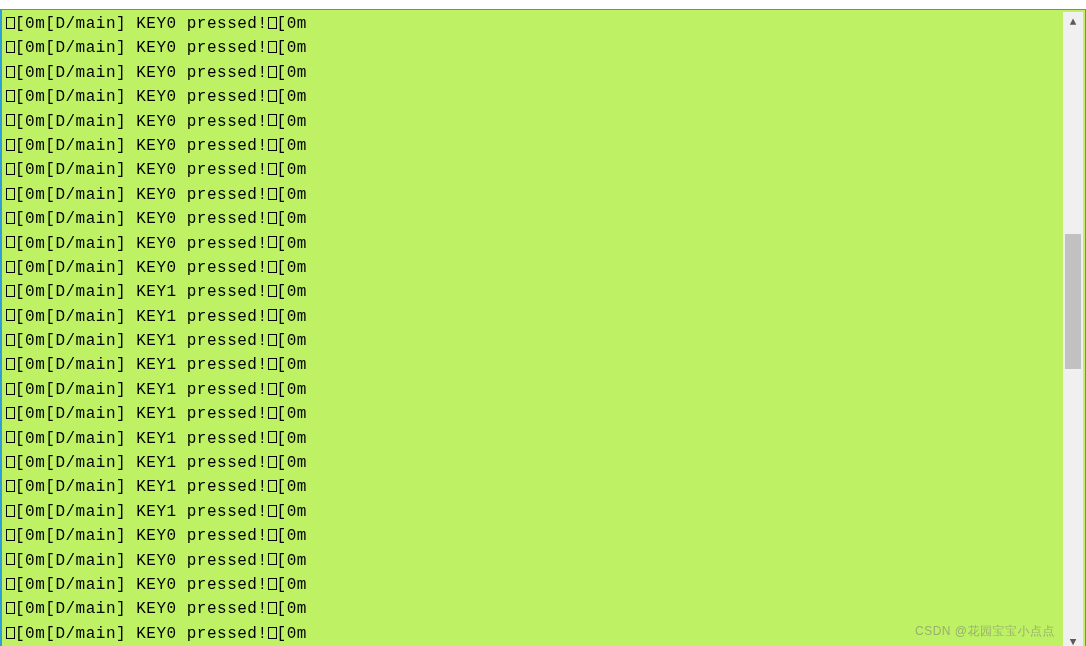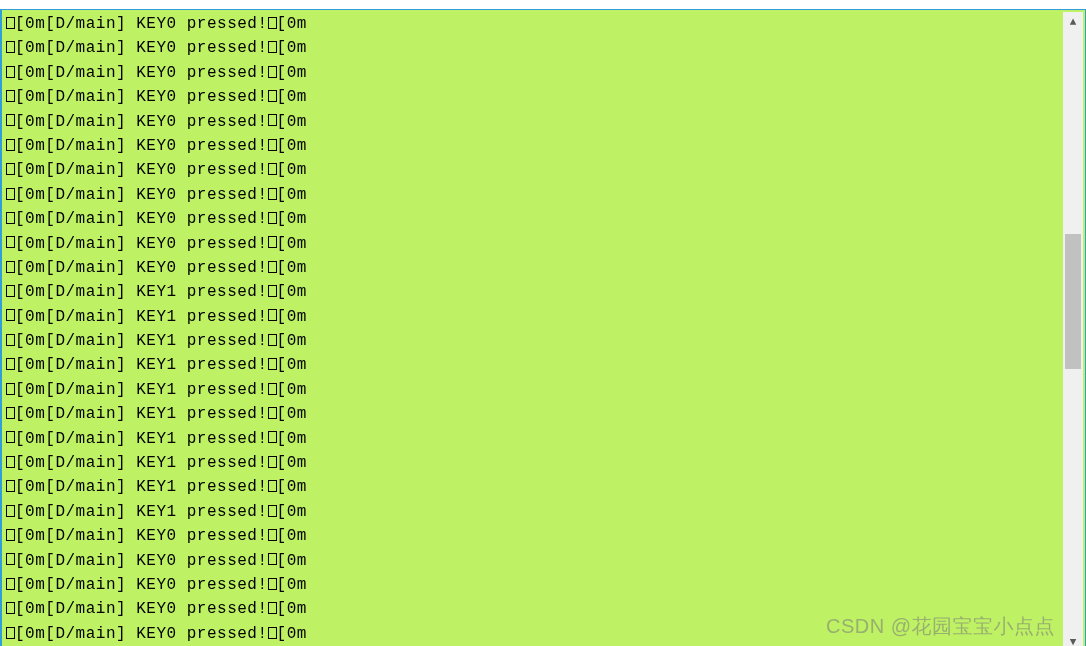--- a/index.html
+++ b/index.html
@@ -94,21 +94,21 @@
       height: 135px;
       background: #c1c1c1;
       cursor: pointer;
     }
     .watermark {
       position: absolute;
       bottom: 14px;
       right: 30px;
       color: rgba(120,120,120,0.55);
       font-family: Arial, sans-serif;
-      font-size: 20px;
+      font-size: 12px;
       letter-spacing: 0.5px;
       pointer-events: none;
       margin-left: 16px;
     }
   </style>
 </head>
 <body>
 
 <div class="window-frame">
 

